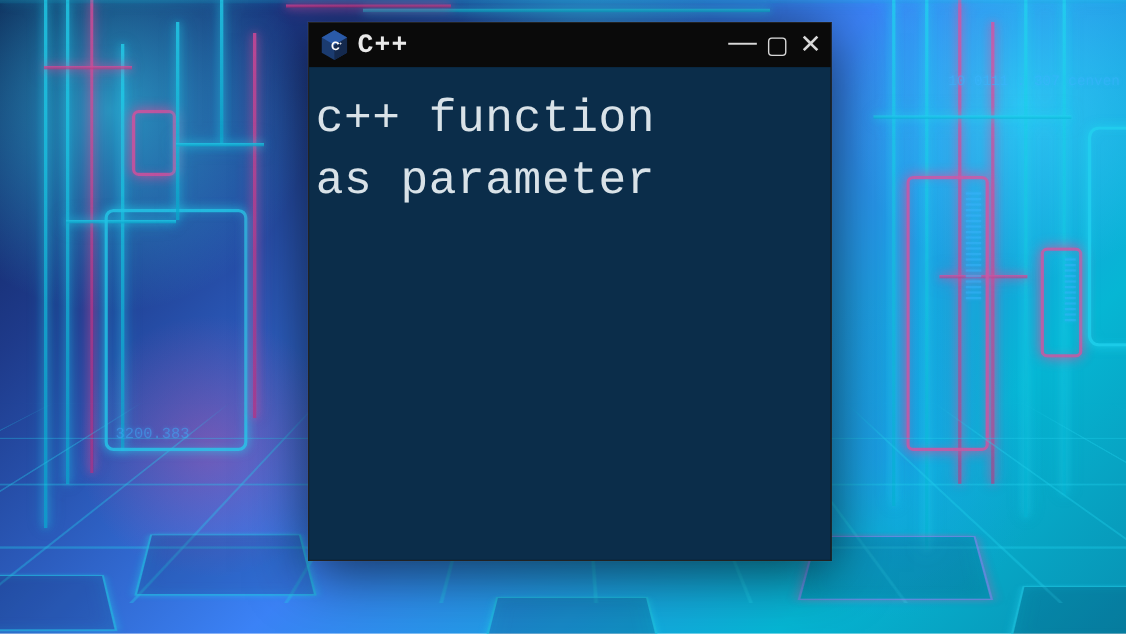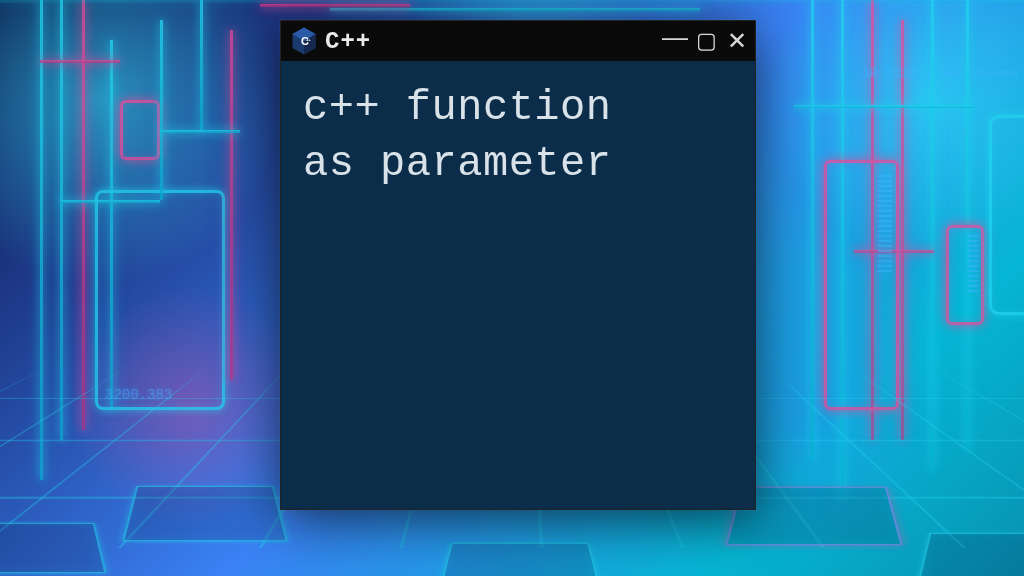--- a/index.html
+++ b/index.html
@@ -150,21 +150,21 @@
       cursor: pointer;
       font-family: Arial, sans-serif;
     }
     .win-btn.min { font-size: 26px; transform: translateY(-4px); letter-spacing: -2px; }
     .win-btn.max { font-size: 22px; }
     .win-btn.close { font-size: 24px; font-weight: 400; }
     
     .console-body {
       background: #0b2d4a;
       height: calc(100% - 40px);
-      padding: 20px 22px;
+      padding: 20px 6px;
     }
     
     .console-text {
       color: #d9e2e8;
       font-size: 42px;
       line-height: 1.33;
       font-family: 'Courier New', monospace;
       font-weight: 400;
       letter-spacing: 0.5px;
       white-space: pre-wrap;

